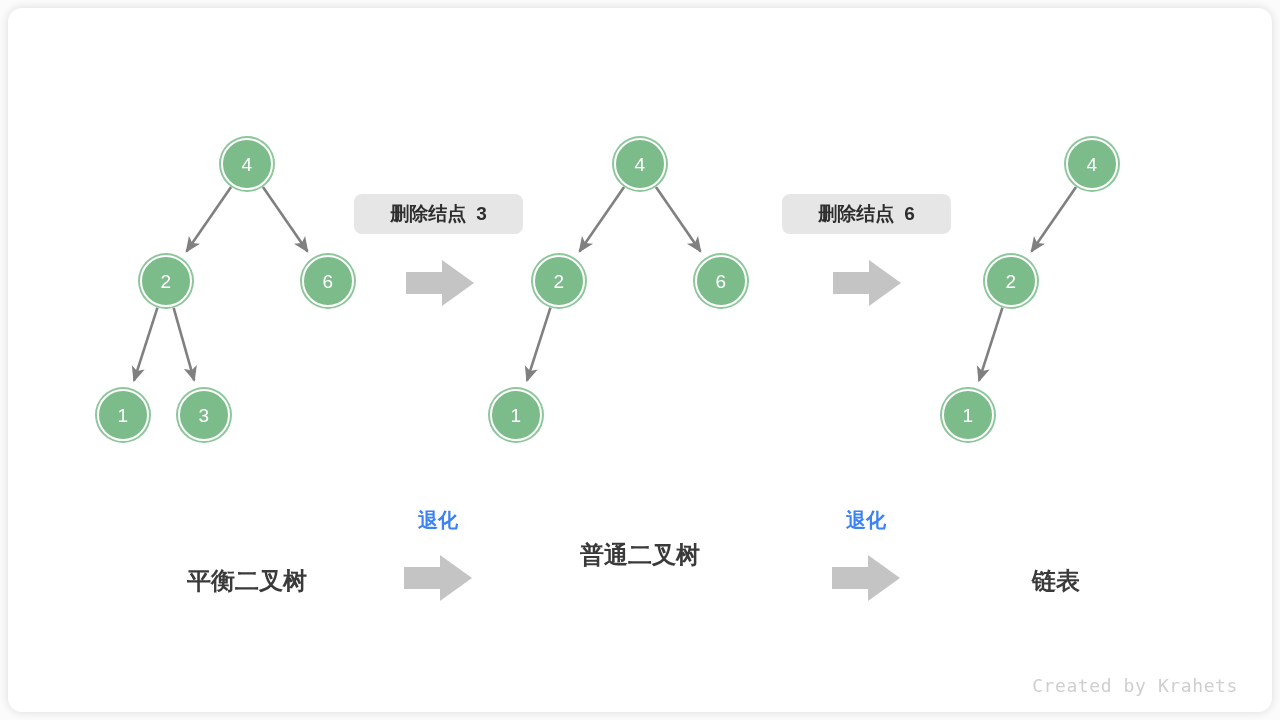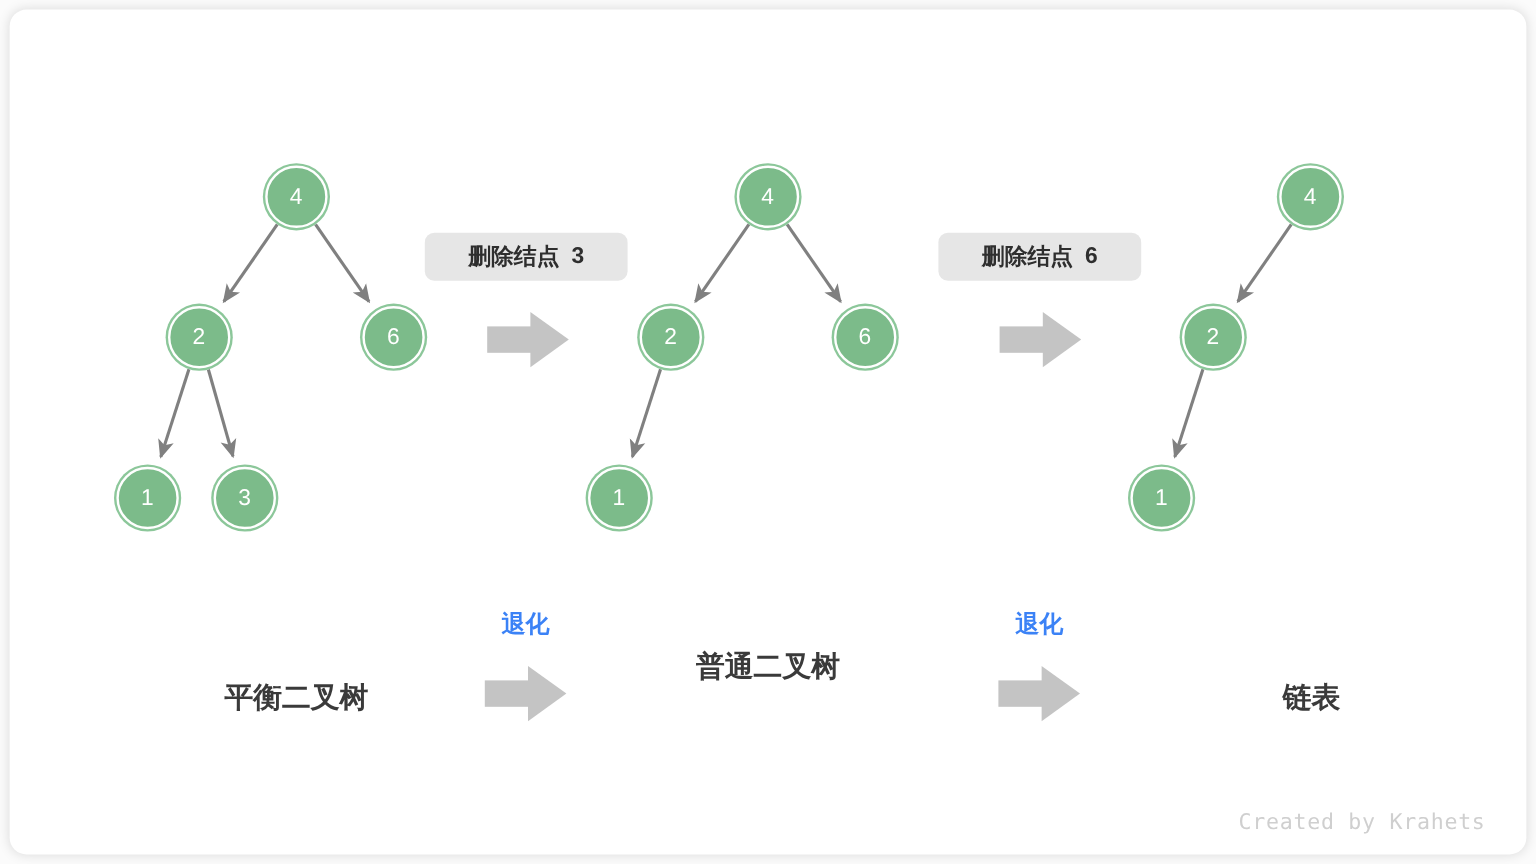--- a/index.html
+++ b/index.html
@@ -206,21 +206,21 @@
       </div>
       <div class="block-arrow" style="background: transparent; left: 833px; top: 260px; width: 68px; height: 46px;">
         <div class="ba-shaft" style="left: 0px; top: 12px; width: 38px; height: 22px;"></div>
         <div class="ba-head" style="left: 36px; top: 0px; border-width: 23px 0px 23px 32px;"></div>
       </div>
     </div>
 
   <div id="caption-layer">
       <div class="caption" style="left: 247px; top: 565px;">平衡二叉树</div>
       <div class="caption" style="left: 640px; top: 539px;">普通二叉树</div>
-      <div class="caption" style="left: 1093px; top: 565px;">链表</div>
+      <div class="caption" style="left: 1056px; top: 565px;">链表</div>
       <div class="degrade-label" style="left: 438px; top: 507px;">退化</div>
       <div class="block-arrow" style="background: transparent; left: 404px; top: 555px; width: 68px; height: 46px;">
         <div class="ba-shaft" style="left: 0px; top: 12px; width: 38px; height: 22px;"></div>
         <div class="ba-head" style="left: 36px; top: 0px; border-width: 23px 0px 23px 32px;"></div>
       </div>
       <div class="degrade-label" style="left: 866px; top: 507px;">退化</div>
       <div class="block-arrow" style="background: transparent; left: 832px; top: 555px; width: 68px; height: 46px;">
         <div class="ba-shaft" style="left: 0px; top: 12px; width: 38px; height: 22px;"></div>
         <div class="ba-head" style="left: 36px; top: 0px; border-width: 23px 0px 23px 32px;"></div>
       </div>

